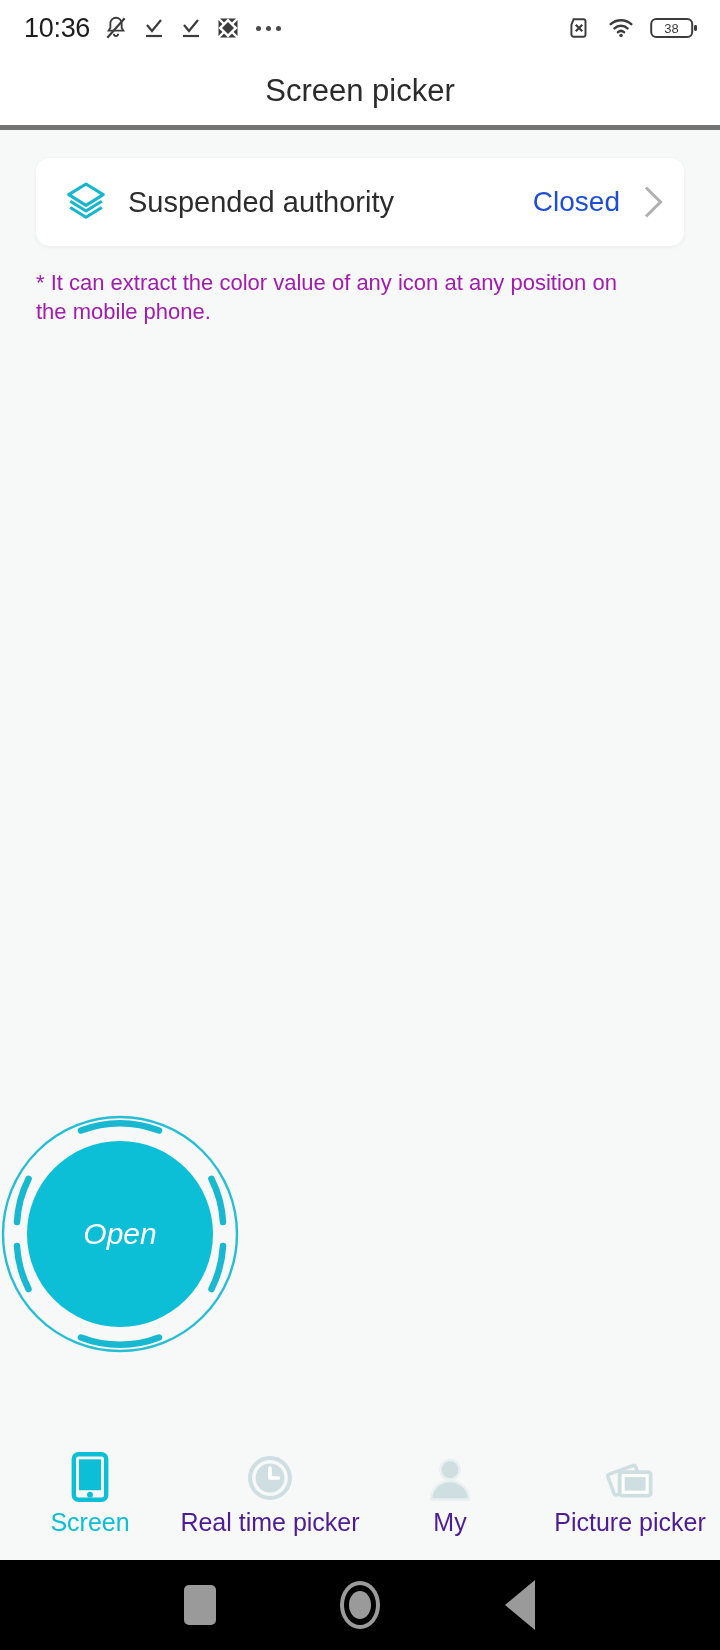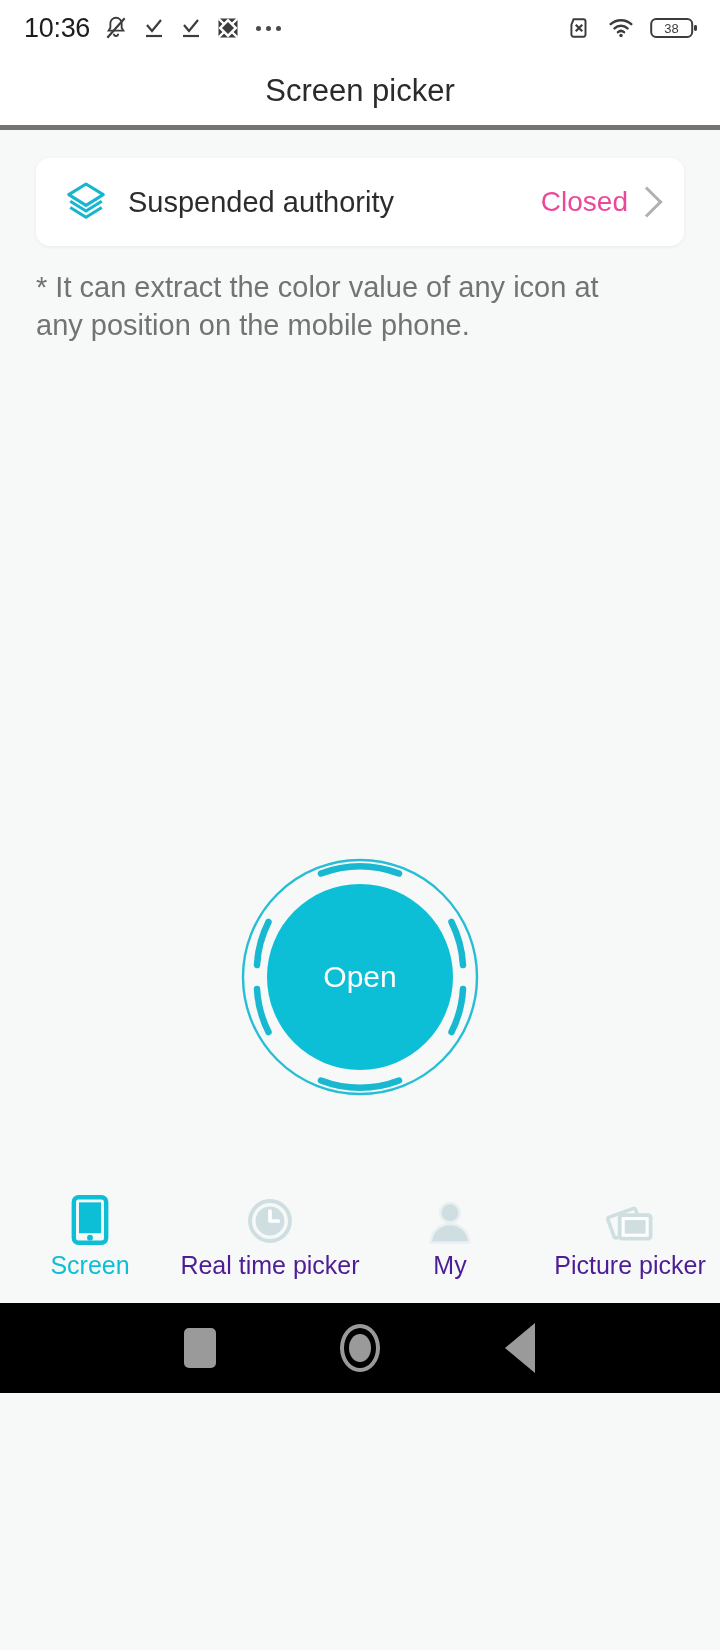--- a/index.html
+++ b/index.html
@@ -2,21 +2,21 @@
 <html><head>
 <meta charset="utf-8">
 <style>
   * { margin:0; padding:0; box-sizing:border-box; }
   html, body {
     width:720px; height:1650px;
     font-family:"Liberation Sans", sans-serif;
     background:#f7f8f8;
     overflow:hidden;
   }
-  .phone { position:relative; width:720px; height:1393px; display:flex; flex-direction:column; background:#f7f8f8; }
+  .phone { position:relative; width:720px; height:1650px; display:flex; flex-direction:column; background:#f7f8f8; }
 
   
   .statusbar {
     height:56px; background:#ffffff; flex:0 0 56px;
     display:flex; align-items:center; justify-content:space-between;
     padding:0 22px 0 24px;
   }
   .sb-left { display:flex; align-items:center; gap:13px; }
   .sb-clock { font-size:27px; color:#1d1d1d; letter-spacing:-.3px; }
   .sb-right { display:flex; align-items:center; gap:15px; }
@@ -35,34 +35,34 @@
   
   .content { flex:1 1 auto; position:relative; display:flex; flex-direction:column; background:#f7f8f8; }
 
   .card {
     margin:28px 36px 0 36px; background:#ffffff; border-radius:14px;
     height:88px; display:flex; align-items:center; padding:0 26px 0 28px;
     box-shadow:0 1px 4px rgba(0,0,0,0.06);
   }
   .card-icon { width:44px; flex:0 0 44px; display:flex; align-items:center; justify-content:center; }
   .card-label { flex:1 1 auto; font-size:29px; color:#2c2c2c; margin-left:20px; }
-  .card-value { font-size:28px; color:#ec4899; margin-right:8px;text-align:center; }
+  .card-value { font-size:28px; color:#1d4ed8; margin-right:16px;text-align:center; }
   .chev { width:22px; height:22px; border-right:3px solid #b0b0b0; border-top:3px solid #b0b0b0; transform:rotate(45deg); }
 
   .hint {
-    margin:22px 36px 0 36px; font-size:29px; line-height:1.32;
-    color:#737373; max-width:600px;
+    margin:22px 36px 0 36px; font-size:22px; line-height:1.32;
+    color:#a21caf; max-width:600px;
   }
 
   .spacer { flex:1 1 auto; }
 
   
   .openwrap {
-    display:flex; align-items:center; justify-content:center;
-    height:300px; flex:0 0 300px; position:relative; margin-bottom:58px;
+    display:flex; align-items:center; 
+    height:300px; flex:0 0 300px; position:relative; margin-bottom:58px;font-style:italic;
   }
   .open-btn { position:relative; width:240px; height:240px; display:flex; align-items:center; justify-content:center; }
   .open-btn svg { position:absolute; left:0; top:0; }
   .open-core {
     position:relative; width:186px; height:186px; border-radius:50%;
     background:#0cbfd6; display:flex; align-items:center; justify-content:center;
   }
   .open-label { color:#ffffff; font-size:30px; }
 
   

